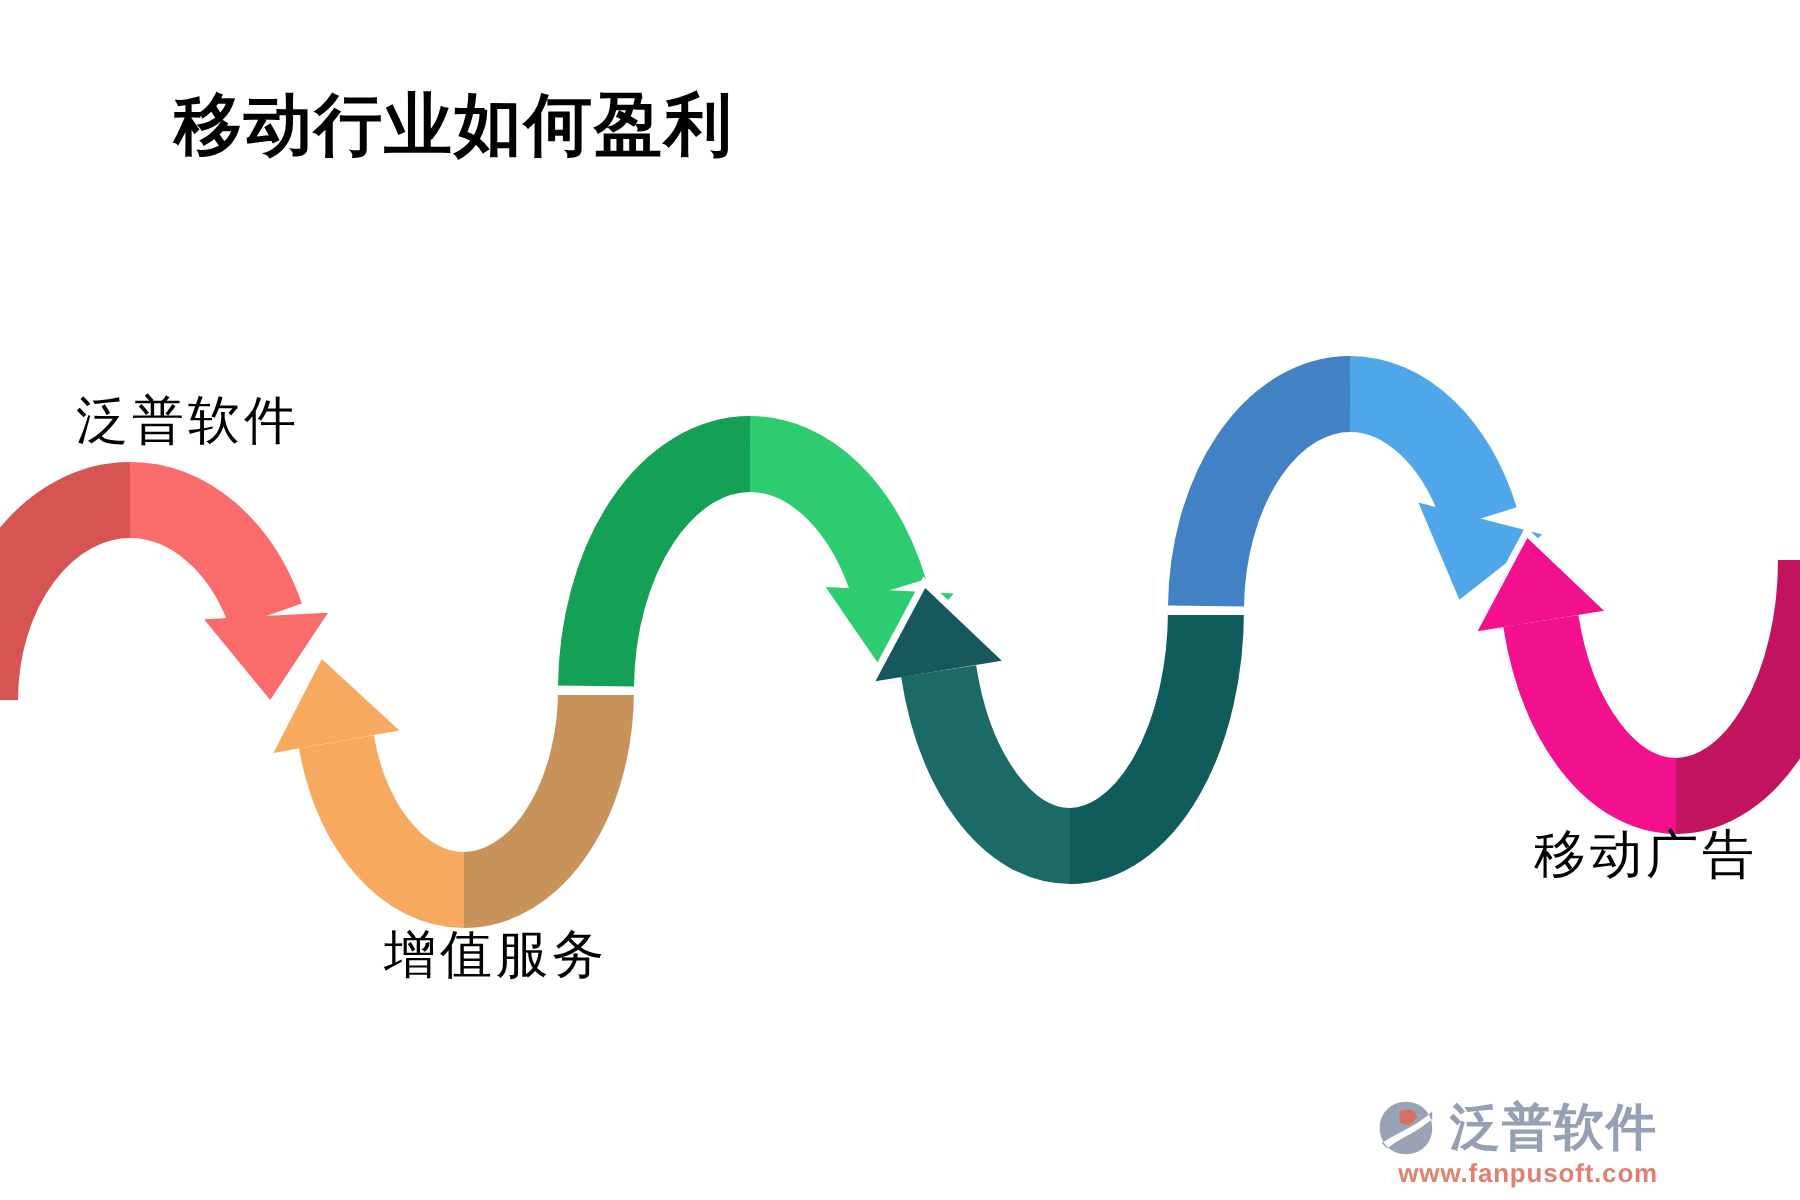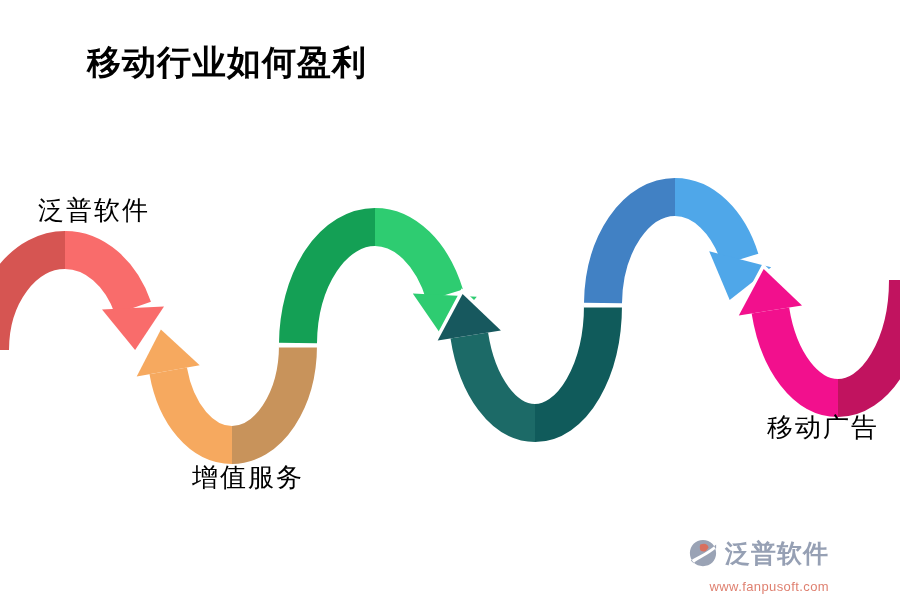--- a/index.html
+++ b/index.html
@@ -61,23 +61,23 @@
   .wm-brand {
     font-family: "Liberation Sans", sans-serif;
     font-size: 25px;
     font-weight: bold;
     letter-spacing: 1px;
     line-height: 1;
   }
   .wm-url {
     font-family: "Liberation Sans", sans-serif;
     font-size: 13px;
-    font-weight: normal;
+    font-weight: bold;
     letter-spacing: 0.4px;
-    margin-top: 12px;
+    margin-top: 1px;
     line-height: 1;
   }
   .wm-logo { width: 30px; height: 30px; }
 </style>
 </head>
 <body>
 
 <div class="stage">
 
   <svg class="wave-svg" viewBox="0 0 900 600" xmlns="http://www.w3.org/2000/svg" fill="none">

